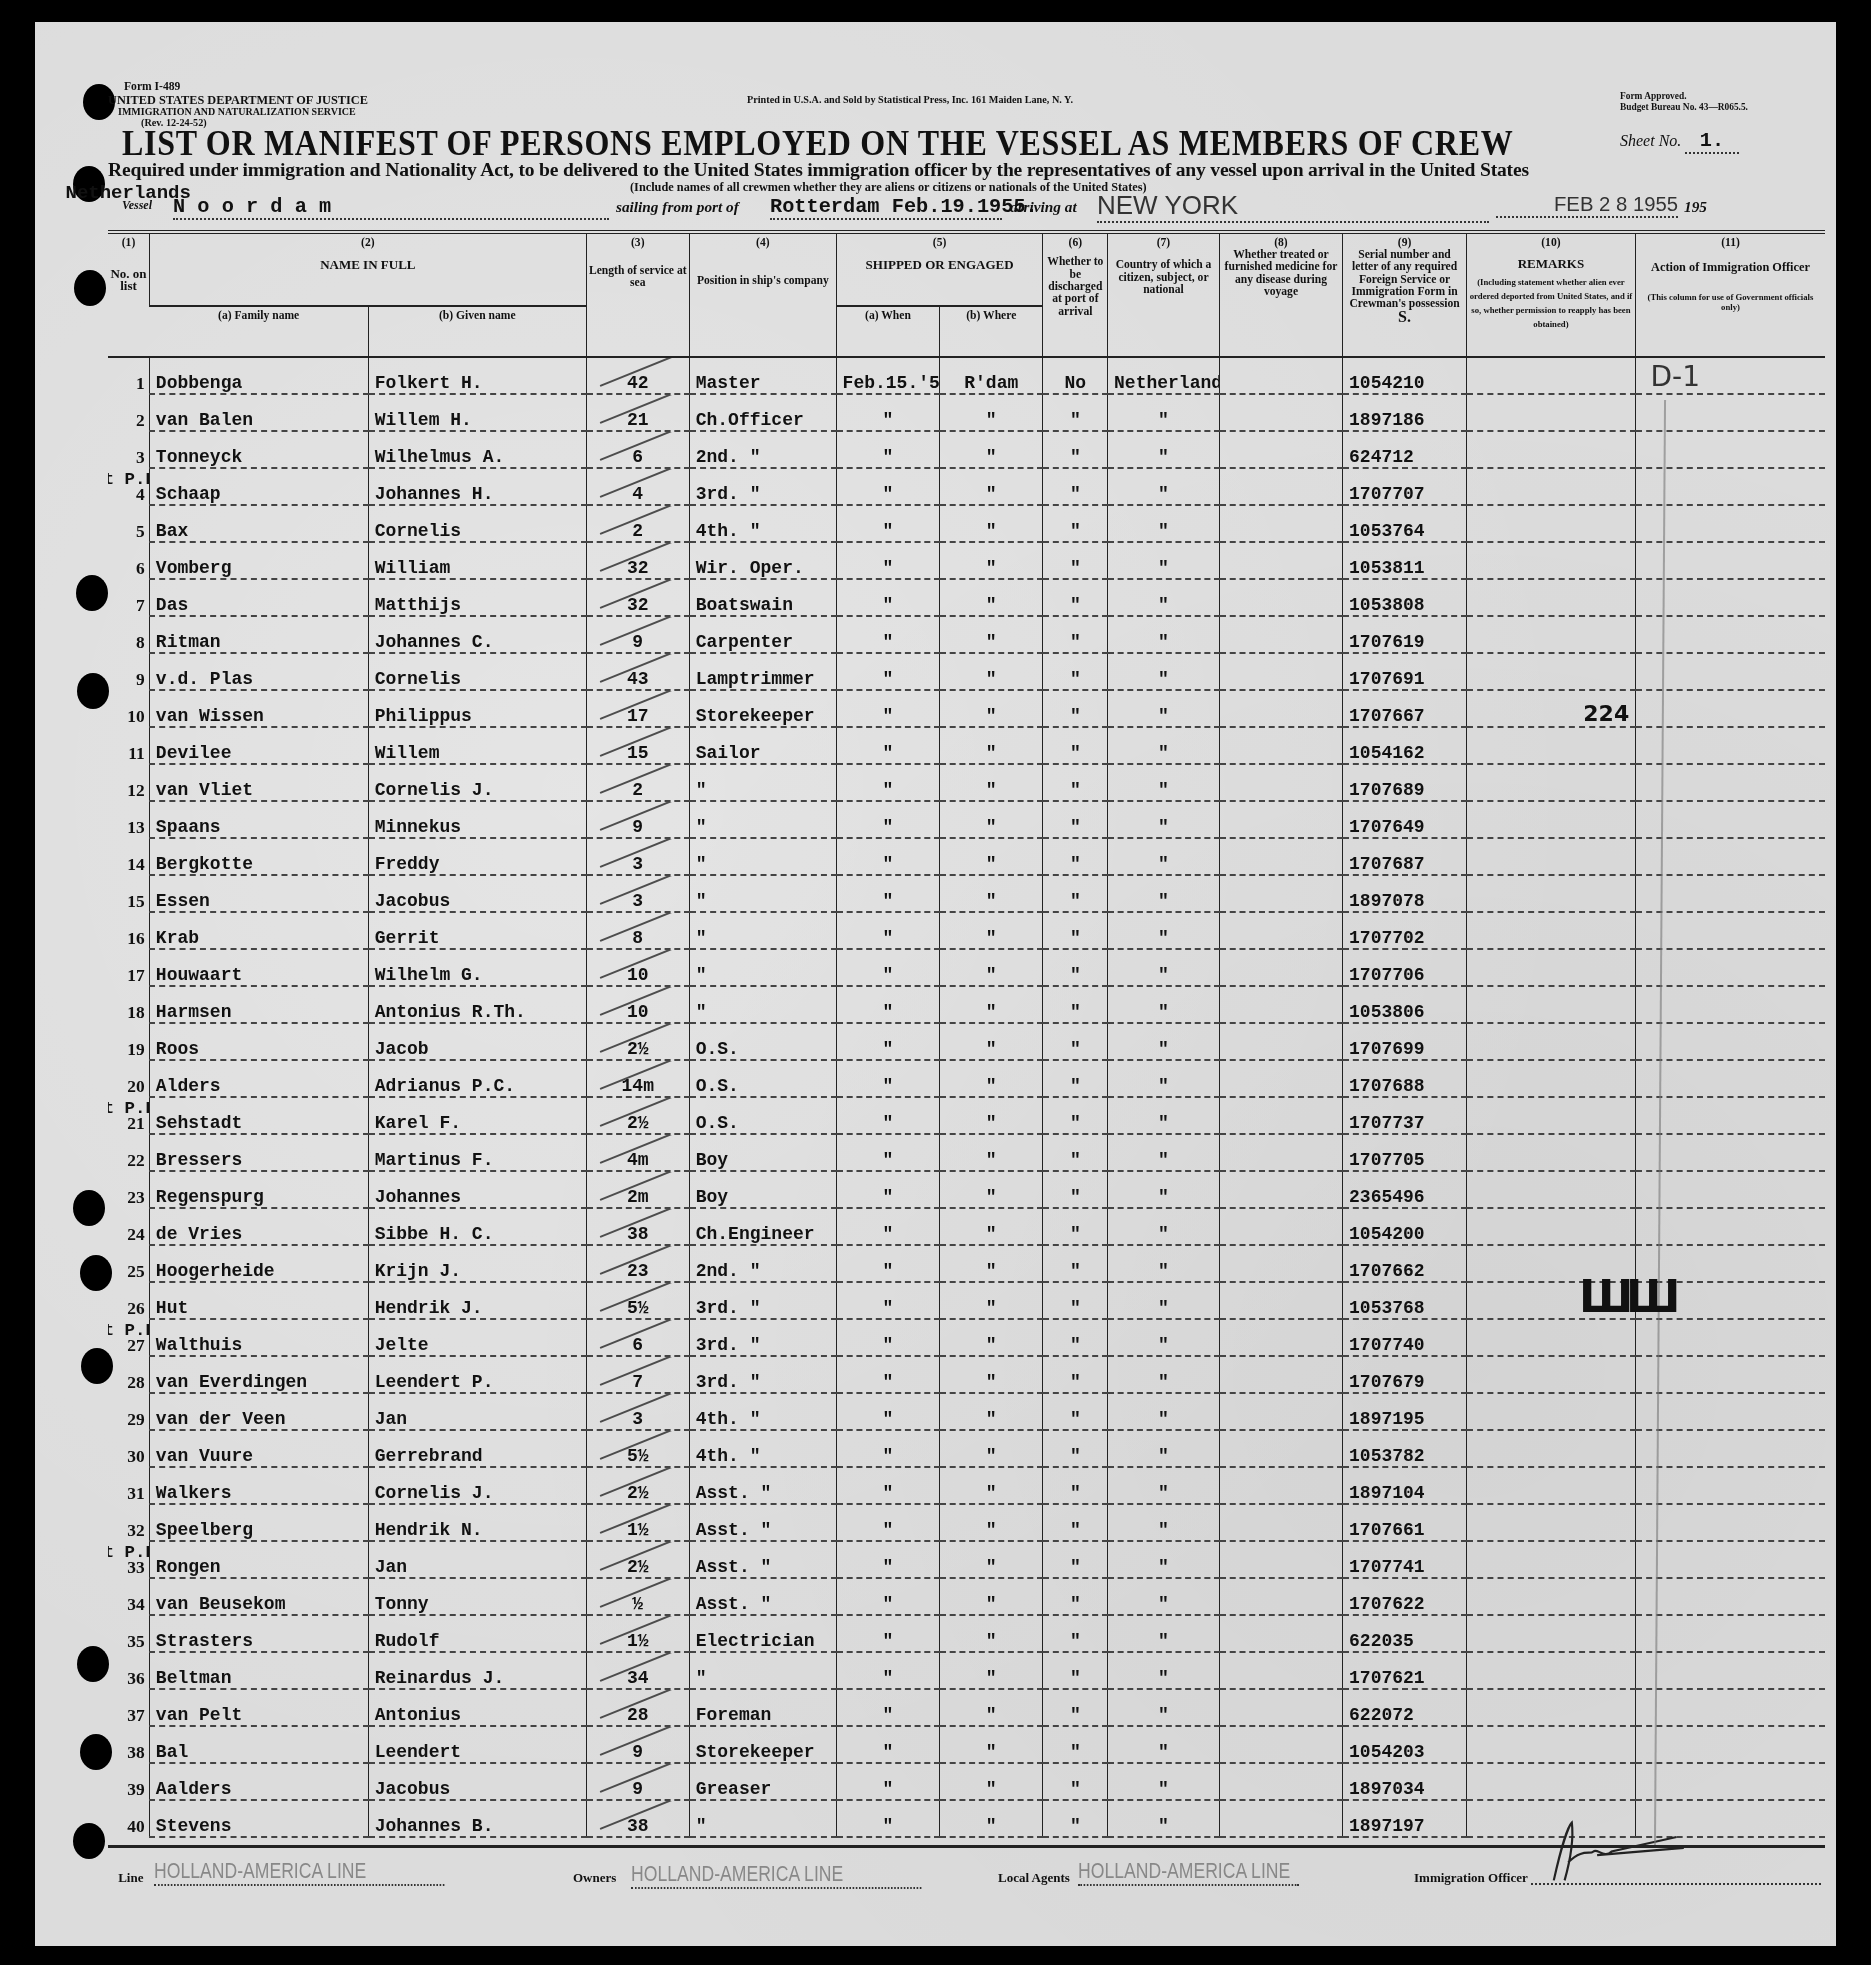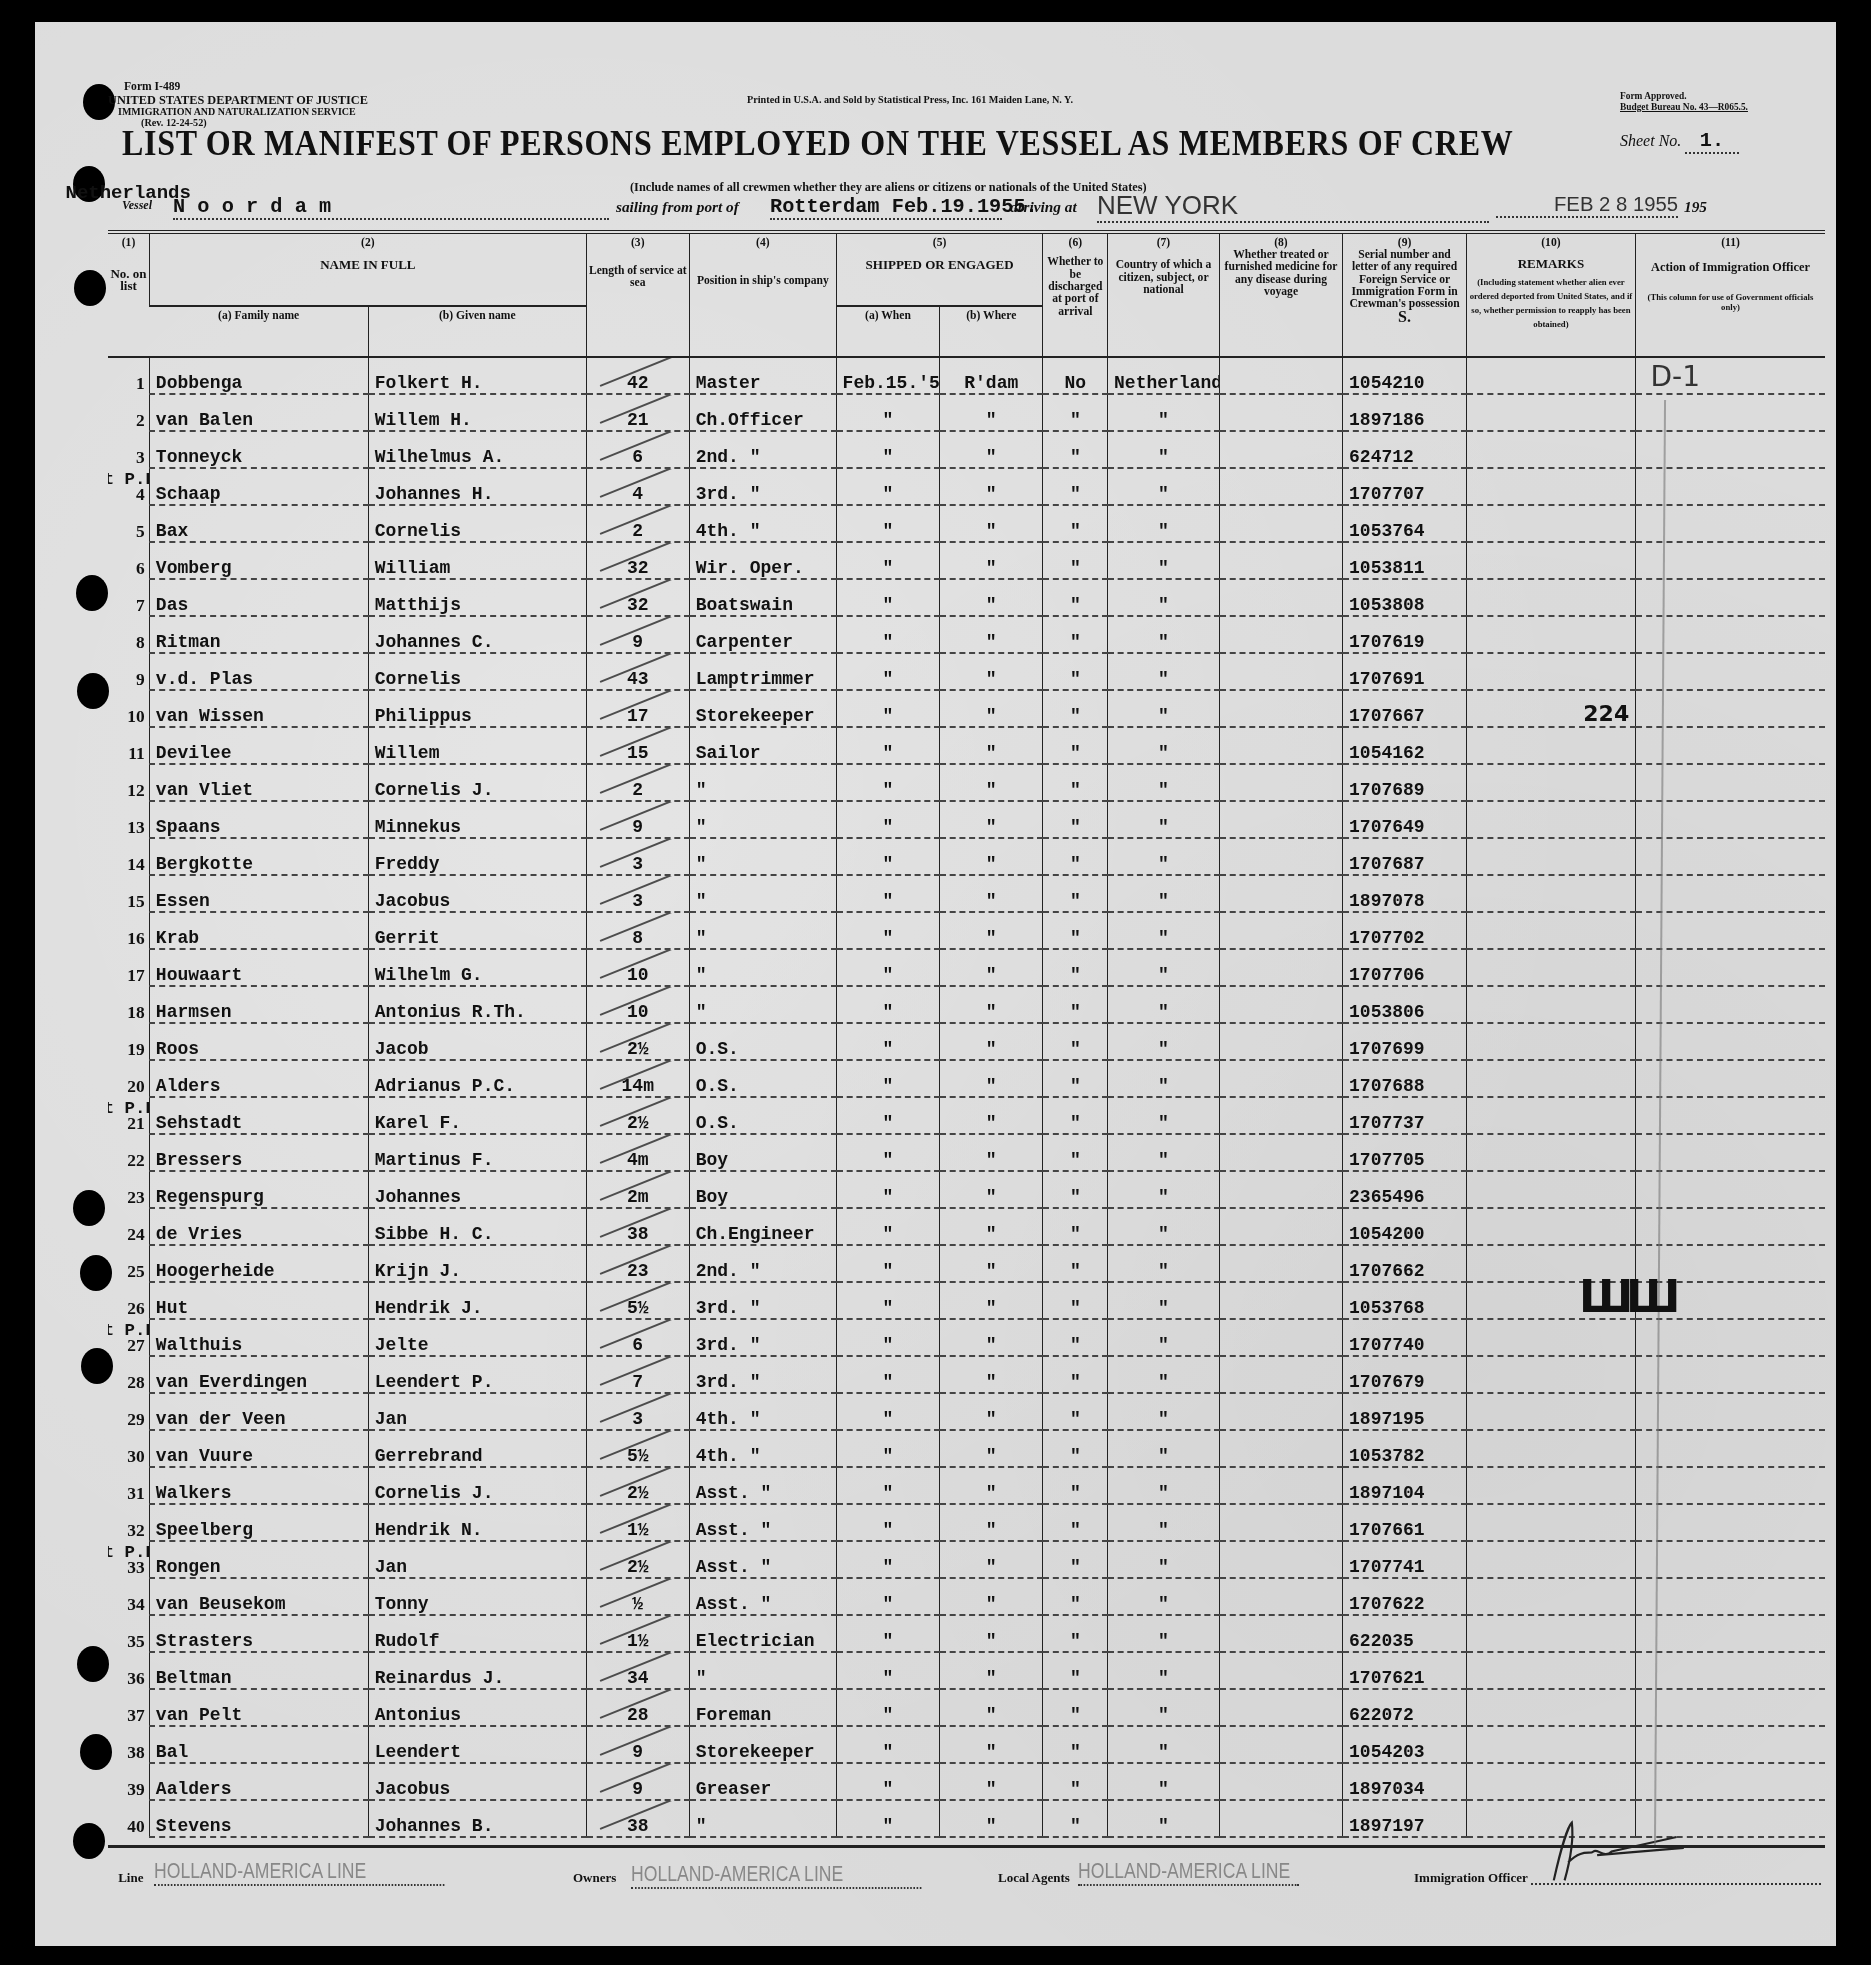--- a/index.html
+++ b/index.html
@@ -45,27 +45,28 @@
   <div class="hole" style="left:45px;top:1712px;"></div>
   <div class="hole" style="left:38px;top:1801px;"></div>
 
   <div class="abs serif-b" style="left:89px;top:58px;font-size:11.6px;">Form I-489</div>
   <div class="abs serif-b" style="left:73px;top:71px;font-size:12.3px;">UNITED STATES DEPARTMENT OF JUSTICE</div>
   <div class="abs serif-b" style="left:83px;top:84px;font-size:10px;">IMMIGRATION AND NATURALIZATION SERVICE</div>
   <div class="abs serif-b" style="left:106px;top:95px;font-size:10.2px;">(Rev. 12-24-52)</div>
 
   <div class="abs serif-b" style="left:712px;top:72px;font-size:10.2px;">Printed in U.S.A. and Sold by Statistical Press, Inc. 161 Maiden Lane, N. Y.</div>
   <div class="abs serif-b" style="left:1585px;top:69px;font-size:9.4px;">Form Approved.</div>
-  <div class="abs serif-b" style="left:1585px;top:80px;font-size:9.4px;text-decoration:underline;">Budget Bureau No. 43—R065.5.</div>
+  <div class="abs serif-b" style="left:1585px;top:80px;font-size:9.4px;">Budget Bureau No. 43—R065.5.</div>
 
   <div class="abs serif-b hdr-title" style="left:87px;top:100px;">LIST OR MANIFEST OF PERSONS EMPLOYED ON THE VESSEL AS MEMBERS OF CREW</div>
   <div class="abs" style="left:1585px;top:107px;font-size:16px;font-style:italic;">
     <span>Sheet No.</span>
     <span class="mono" style="font-style:normal;font-size:20.3px;border-bottom:2.2px dotted #333;padding:0 14.5px;">1.</span>
   </div>
+  <div class="abs serif-b" style="left:73px;top:137px;font-size:19.6px;letter-spacing:-0.2px;">Required under immigration and Nationality Act, to be delivered to the United States immigration officer by the representatives of any vessel upon arrival in the United States</div>
   <div class="abs serif-b" style="left:595px;top:158px;font-size:12.3px;">(Include names of all crewmen whether they are aliens or citizens or nationals of the United States)</div>
 
   <div class="abs mono" style="left:30.5px;top:160px;font-size:19px;">Netherlands</div>
   <div class="abs" style="left:87px;top:176px;font-size:12px;font-style:italic;font-weight:bold;">Vessel</div>
   <div class="abs mono dotted" style="left:138px;top:173px;width:436px;font-size:20.3px;">N o o r d a m</div>
   <div class="abs" style="left:581px;top:176px;font-size:15.3px;font-style:italic;font-weight:bold;">sailing from port of</div>
   <div class="abs mono dotted" style="left:735px;top:173px;width:232px;font-size:20.3px;">Rotterdam Feb.19.1955.</div>
   <div class="abs" style="left:975px;top:176px;font-size:15.3px;font-style:italic;font-weight:bold;">arriving at</div>
   <div class="abs dotted" style="left:1062px;top:168px;width:392px;font-family:'Liberation Sans',sans-serif;font-size:26px;color:#333;">NEW YORK</div>
   <div class="abs dotted" style="left:1461px;top:171px;width:182px;text-align:right;font-family:'Liberation Sans',sans-serif;font-size:20.3px;color:#333;">FEB 2 8 1955</div>

